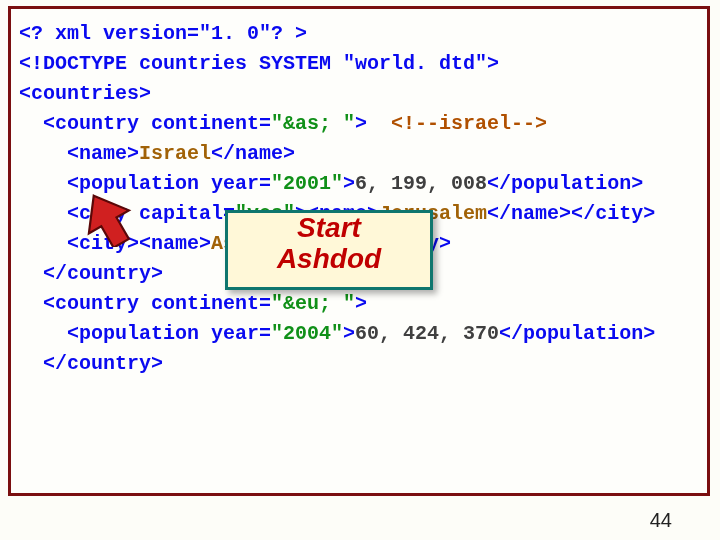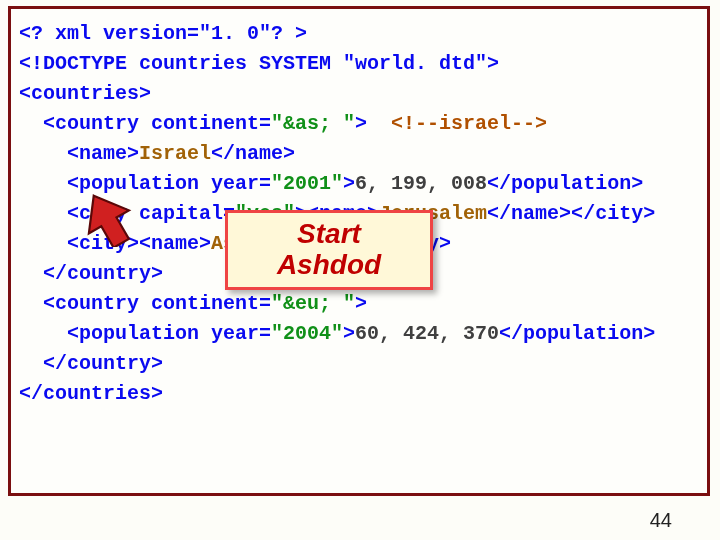--- a/index.html
+++ b/index.html
@@ -43,24 +43,23 @@
   .default  { color: #404040; }
 
   
   .callout {
     position: absolute;
     left: 225px;
     top: 210px;
     width: 202px;
     height: 74px;
     background: #fff8d8;
-    border: 3px solid #ef4444;
+    border: 3px solid #0f766e;
     box-shadow: 4px 4px 6px rgba(0,0,0,.3);
     display: flex;
-    align-items: center;
     justify-content: center;
     font-family: Arial, Helvetica, sans-serif;
     font-size: 28px;
     font-weight: bold;
     font-style: italic;
     color: #c00000;
     text-align: center;
     line-height: 1.1;
     z-index: 20;
   }
@@ -106,21 +105,20 @@
     <div class="line"><span class="kw">    &lt;city&gt;&lt;name&gt;</span><span class="text1">Ashdod</span><span class="kw">&lt;/name&gt;&lt;/city&gt;</span></div>
 
     <div class="line kw">  &lt;/country&gt;</div>
 
     <div class="line"><span class="kw">  &lt;country </span><span class="attr">continent=</span><span class="str">"&amp;eu; "</span><span class="kw">&gt;</span></div>
 
 
     <div class="line"><span class="kw">    &lt;population </span><span class="attr">year=</span><span class="str">"2004"</span><span class="kw">&gt;</span><span class="default">60, 424, 370</span><span class="kw">&lt;/population&gt;</span></div>
 
     <div class="line kw">  &lt;/country&gt;</div>
-    <div class="line kw">&lt;/countries&gt;</div>
   </div>
 
   <div class="callout">
     <div>
       <span>Start</span><br>
       <span>Ashdod</span>
     </div>
   </div>
 
   <svg class="arrow" viewBox="0 0 100 100">

